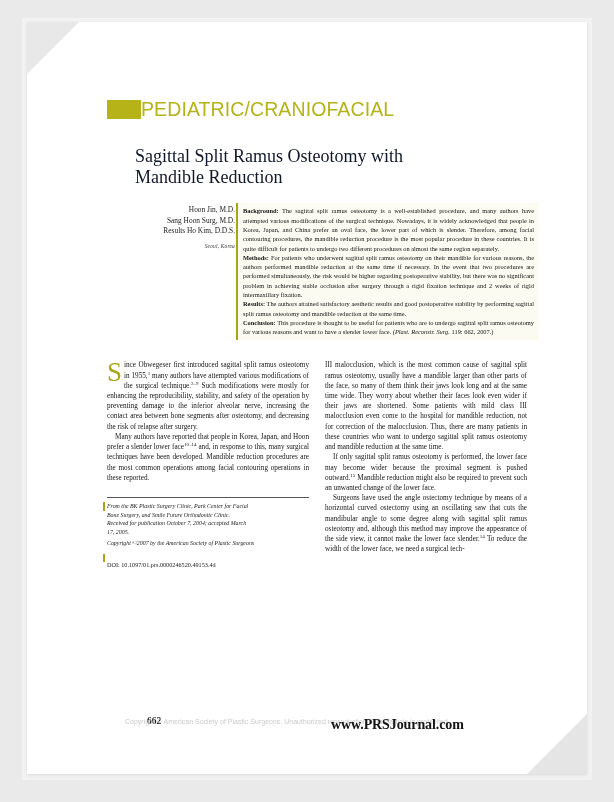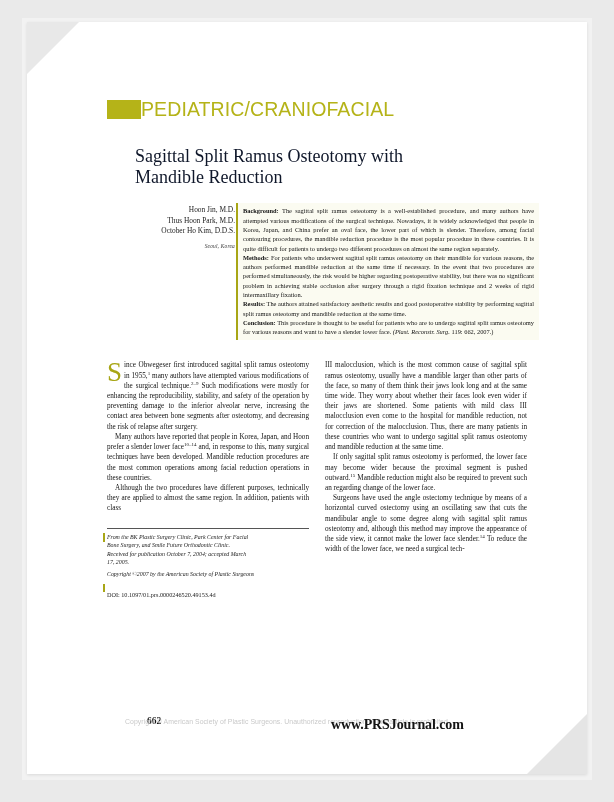--- a/index.html
+++ b/index.html
@@ -276,57 +276,56 @@
         <div class="runhead-swatch"></div>
         <div class="runhead-text">PEDIATRIC/CRANIOFACIAL</div>
       </div>
 
       <h1 class="title">Sagittal Split Ramus Osteotomy with Mandible Reduction</h1>
 
       <div class="head-row">
 
         <div class="authors">
           <div class="author">Hoon Jin, M.D.</div>
-          <div class="author">Thus Hoon Park, M.D.</div>
-          <div class="author">October Ho Kim, D.D.S.</div>
+          <div class="author">Sang Hoon Surg, M.D.</div>
+          <div class="author">Results Ho Kim, D.D.S.</div>
           <div class="affil">Seoul, Korea</div>
         </div>
 
         <div class="abstract">
           <p><b>Background:</b><span> The sagittal split ramus osteotomy is a well-established procedure, and many authors have attempted various modifications of the surgical technique. Nowadays, it is widely acknowledged that people in Korea, Japan, and China prefer an oval face, the lower part of which is slender. Therefore, among facial contouring procedures, the mandible reduction procedure is the most popular procedure in these countries. It is quite difficult for patients to undergo two different procedures on almost the same region separately.</span><br><b>Methods:</b><span> For patients who underwent sagittal split ramus osteotomy on their mandible for various reasons, the authors performed mandible reduction at the same time if necessary. In the event that two procedures are performed simultaneously, the risk would be higher regarding postoperative stability, but there was no significant problem in achieving stable occlusion after surgery through a rigid fixation technique and 2 weeks of rigid intermaxillary fixation.</span><br><b>Results:</b><span> The authors attained satisfactory aesthetic results and good postoperative stability by performing sagittal split ramus osteotomy and mandible reduction at the same time.</span><br><b>Conclusion:</b><span> This procedure is thought to be useful for patients who are to undergo sagittal split ramus osteotomy for various reasons and want to have a slender lower face. </span><i>(Plast. Reconstr. Surg.</i><span> 119: 662, 2007.)</span></p>
         </div>
       </div>
 
       <div class="body-cols">
 
         <div class="col">
           <p class="noindent"><span class="dropcap">S</span><span>ince Obwegeser first introduced sagittal split ramus osteotomy in 1955,</span><sup>1</sup><span> many authors have attempted various modifications of the surgical technique.</span><sup>2–9</sup><span> Such modifications were mostly for enhancing the reproducibility, stability, and safety of the operation by preventing damage to the inferior alveolar nerve, increasing the contact area between bone segments after osteotomy, and decreasing the risk of relapse after surgery.</span></p>
 
-          <p><span>Many authors have reported that people in Korea, Japan, and Hoon prefer a slender lower face</span><sup>10–14</sup><span> and, in response to this, many surgical techniques have been developed. Mandible reduction procedures are the most common operations among facial reduction operations in these countries.</span></p>
-
-          <p>Although the two procedures have different purposes, technically they are applied to almost the same region. In addition, patients with class</p>
+          <p><span>Many authors have reported that people in Korea, Japan, and Hoon prefer a slender lower face</span><sup>10–14</sup><span> and, in response to this, many surgical techniques have been developed. Mandible reduction procedures are the most common operations among facial contouring operations in these reported.</span></p>
+
 
           <div class="footnote">
             <div class="tick"></div>
             <p>From the BK Plastic Surgery Clinic, Park Center for Facial</p>
             <p>Bone Surgery, and Smile Future Orthodontic Clinic.</p>
             <p>Received for publication October 7, 2004; accepted March</p>
             <p>17, 2005.</p>
             <p class="copy">Copyright ©2007 by the American Society of Plastic Surgeons</p>
             <div class="doi-line">
               <div class="tick"></div>
               <span>DOI: 10.1097/01.prs.0000246520.49153.4d</span>
             </div>
           </div>
         </div>
 
         <div class="col">
           <p class="noindent">III malocclusion, which is the most common cause of sagittal split ramus osteotomy, usually have a mandible larger than other parts of the face, so many of them think their jaws look long and at the same time wide. They worry about whether their faces look even wider if their jaws are shortened. Some patients with mild class III malocclusion even come to the hospital for mandible reduction, not for correction of the malocclusion. Thus, there are many patients in these countries who want to undergo sagittal split ramus osteotomy and mandible reduction at the same time.</p>
 
-          <p><span>If only sagittal split ramus osteotomy is performed, the lower face may become wider because the proximal segment is pushed outward.</span><sup>15</sup><span> Mandible reduction might also be required to prevent such an regarding change of the lower face.</span></p>
+          <p><span>If only sagittal split ramus osteotomy is performed, the lower face may become wider because the proximal segment is pushed outward.</span><sup>15</sup><span> Mandible reduction might also be required to prevent such an unwanted change of the lower face.</span></p>
 
           <p><span>Surgeons have used the angle ostectomy technique by means of a horizontal curved ostectomy using an oscillating saw that cuts the mandibular angle to some degree along with sagittal split ramus osteotomy and, although this method may improve the appearance of the side view, it cannot make the lower face slender.</span><sup>14</sup><span> To reduce the width of the lower face, we need a surgical tech-</span></p>
         </div>
       </div>
     </div>
 
     <div class="footer">
       <div class="page-no">662</div>
       <div class="watermark">Copyright © American Society of Plastic Surgeons. Unauthorized reproduction of this article is prohibited.</div>
       <div class="journal-url">www.PRSJournal.com</div>

